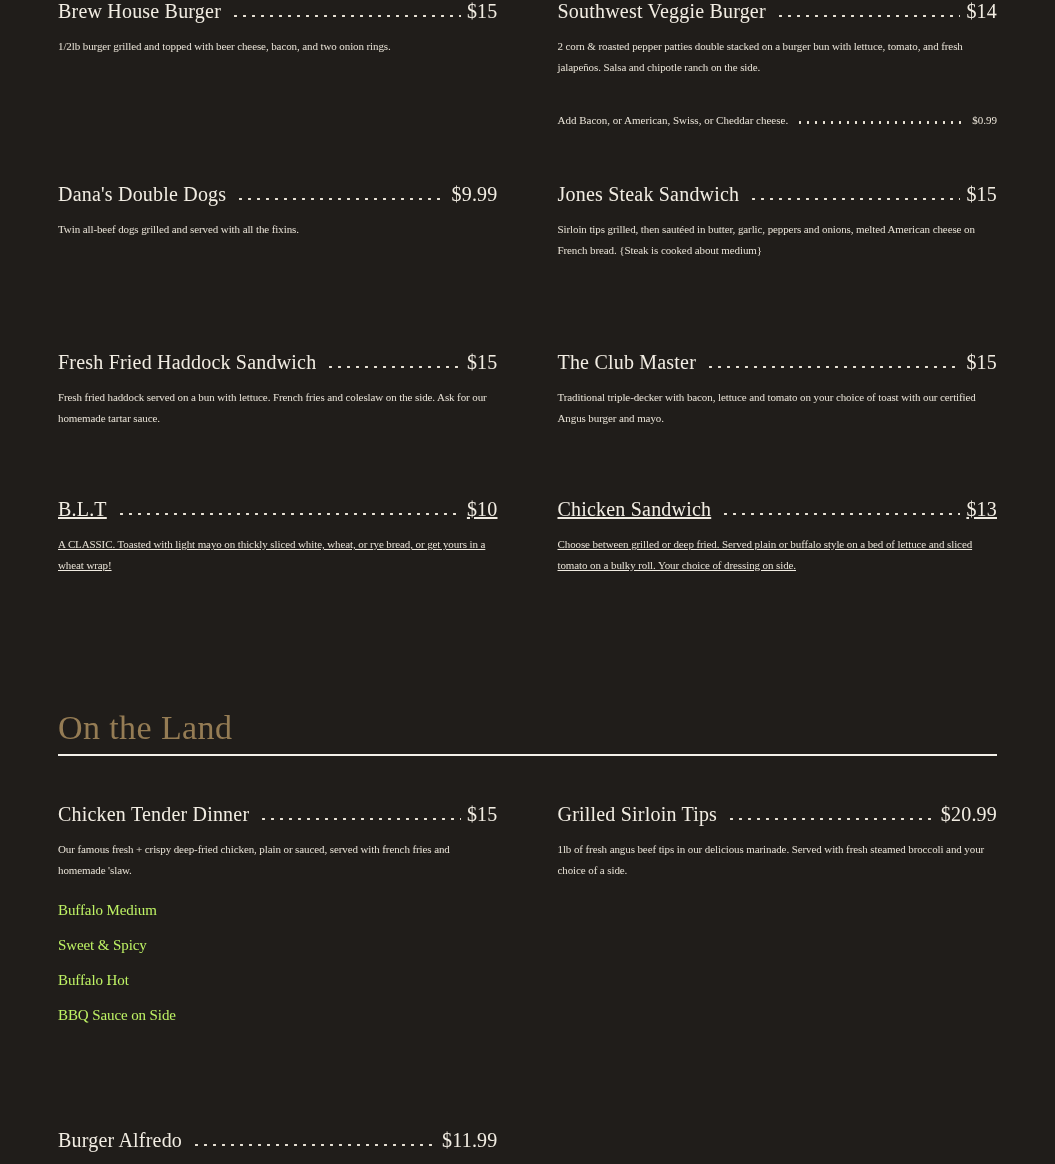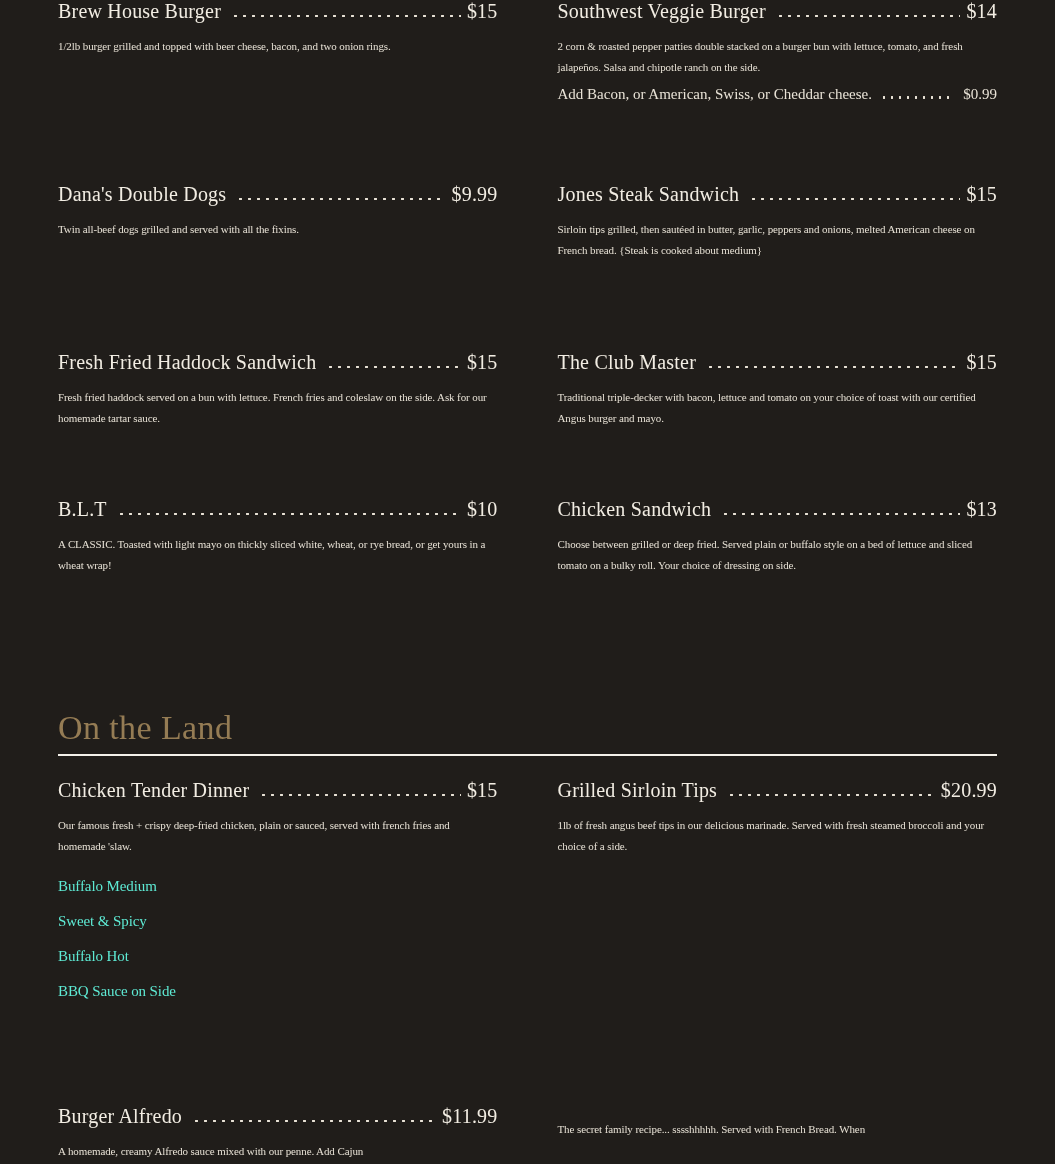--- a/index.html
+++ b/index.html
@@ -12,22 +12,22 @@
   .page { padding: 0 58px; box-sizing: border-box; width: 1055px; }
   .row {
     display: grid;
     grid-template-columns: 1fr 1fr;
     column-gap: 60px;
     align-items: start;
   }
   .r1 { height: 183px; }
   .r2 { height: 168px; }
   .r3 { height: 147px; }
-  .r4 { height: 215px; }
-  .r5 { height: 326px; }
+  .r4 { height: 215px; text-decoration: underline; }
+  .r5 { height: 326px; margin-top: 24px; }
 
   .title-row {
     display: flex; align-items: baseline;
     font-size: 20px; line-height: 22px;
     letter-spacing: .2px; color: #f2ede3;
   }
   .item-name { white-space: nowrap; }
   .price { white-space: nowrap; }
   .leader {
     flex: 1 1 auto; height: 4px;
@@ -36,28 +36,28 @@
     background-size: 9px 4px;
     background-position: 0 50%;
     background-repeat: repeat-x;
   }
   .desc {
     margin: 14px 0 0; font-size: 11px; line-height: 21px;
     letter-spacing: -0.1px; color: #e7e1d5; max-width: 430px;
   }
   .addon-row {
     display: flex; align-items: baseline;
-    margin-top: 8px; font-size: 15px; line-height: 16px;
+    margin-top: 34px; font-size: 11px; line-height: 16px;
     color: #e9e3d7;
   }
   .addon-row .leader { height: 3px; background-size: 8px 3px; margin: 0 8px 0 8px; }
   .options { margin-top: 22px; }
   .option {
     font-size: 15px; line-height: 14px; margin: 0 0 21px;
-    letter-spacing: -0.1px; color: #5eead4;
+    letter-spacing: -0.1px; color: #bef264;
   }
   .section-block { height: 66px; box-sizing: border-box; }
   .section-title {
     margin: 0; font-size: 34px; line-height: 30px;
     font-weight: 400; letter-spacing: .4px;
     color: #957c54;
   }
   .rule { margin-top: 11px; height: 2px; background: #f4f1ea; }
 </style>
 </head>
@@ -179,17 +179,16 @@
   <div class="row r6">
     <div class="item">
       <div class="title-row">
         <span class="item-name">Burger Alfredo</span>
         <span class="leader"></span>
         <span class="price">$11.99</span>
       </div>
       <p class="desc">A homemade, creamy Alfredo sauce mixed with our penne. Add Cajun</p>
     </div>
     <div class="item">
-      <p class="desc">The secret family recipe... sssshhhhh. Served with French Bread. When</p>
     </div>
   </div>
 
 </div>
 
 </body></html>

